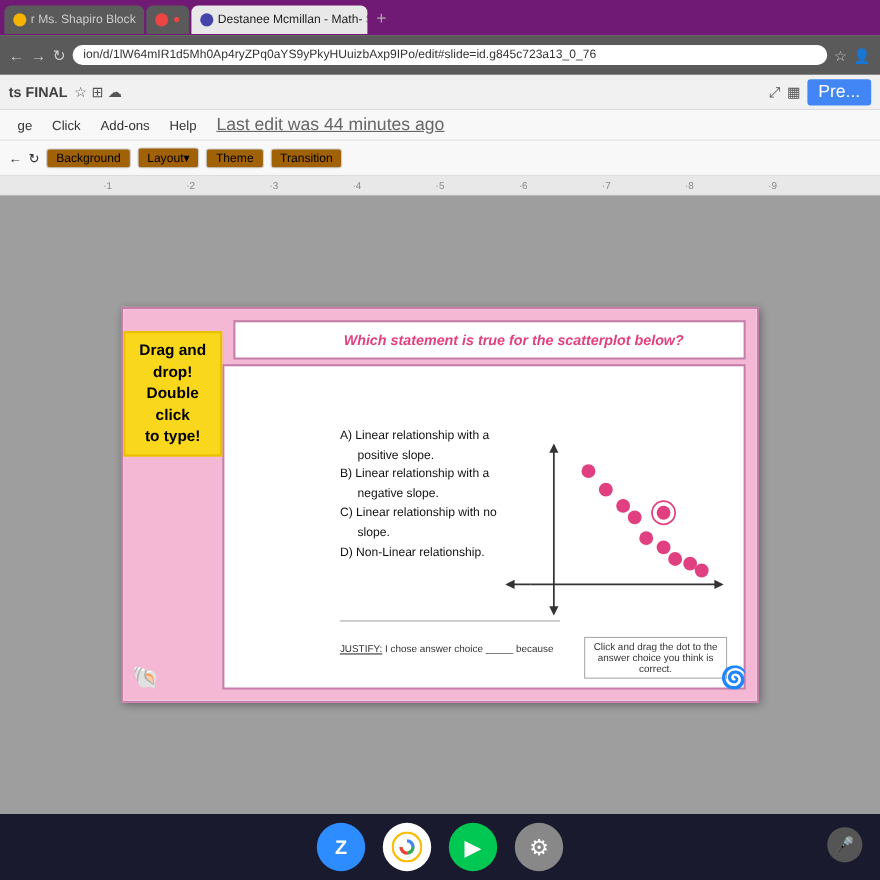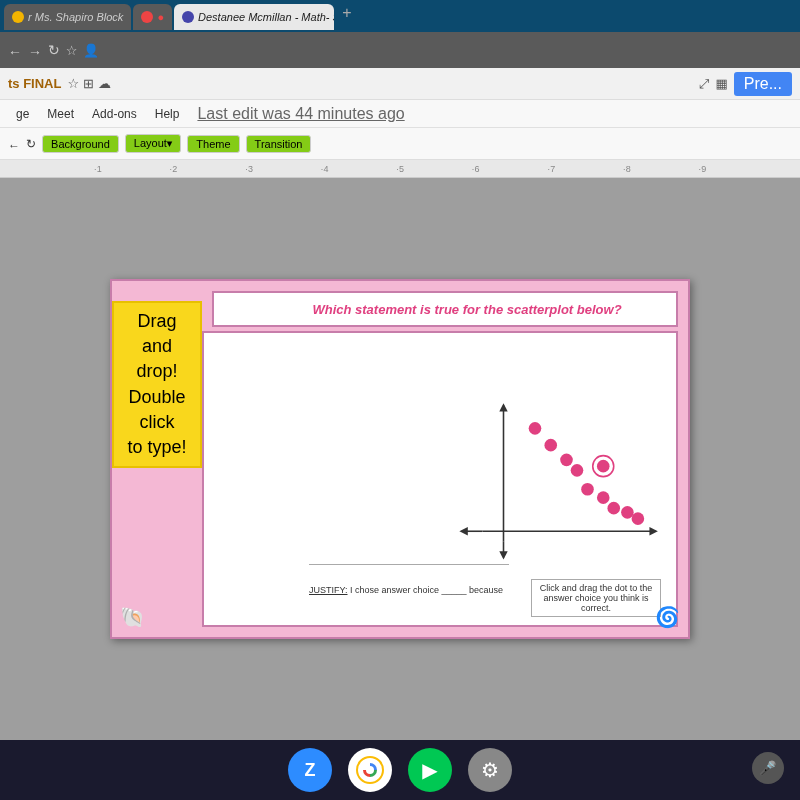--- a/index.html
+++ b/index.html
@@ -6,26 +6,25 @@
     body {
       width: 800px;
       height: 800px;
       overflow: hidden;
       font-family: Arial, sans-serif;
       background: #c0c0c0;
     }
 
     .tab-bar {
       display: flex;
-      align-items: flex-start;
-      background: #0c4a6e;
+      align-items: center;
+      background: #701a75;
       padding: 4px 4px 0;
       height: 32px;
       gap: 2px;
-      font-style: italic;
     }
 
     .tab {
       display: flex;
       align-items: center;
       background: #5a5a5a;
       color: #ccc;
       font-size: 11px;
       padding: 4px 8px;
       border-radius: 6px 6px 0 0;
@@ -93,21 +92,21 @@
       align-items: center;
       padding: 2px 8px;
       gap: 6px;
       height: 32px;
       font-size: 12px;
       color: #333;
     }
     .toolbar-title {
       font-weight: bold;
       font-size: 13px;
-      color: #a16207;
+      color: #404040;
     }
     .toolbar-icons {
       display: flex;
       gap: 4px;
       align-items: center;
     }
     .toolbar-icon-small {
       font-size: 13px;
       color: #555;
       cursor: pointer;
@@ -158,21 +157,21 @@
       gap: 6px;
       height: 32px;
       font-size: 12px;
       color: #333;
     }
     .format-btn {
       padding: 2px 8px;
       border: 1px solid #ccc;
       border-radius: 3px;
       cursor: pointer;
-      background: #84cc16;
+      background: #a16207;
       font-size: 11px;
     }
 
     
     .ruler {
       background: #e8e8e8;
       height: 18px;
       width: 100%;
       border-bottom: 1px solid #ccc;
       display: flex;
@@ -229,22 +228,22 @@
     }
 
     
     .drag-drop-label {
       position: absolute;
       left: 0;
       top: 20px;
       background: #f9d71c;
       border: 2px solid #e8c000;
       padding: 6px 8px;
-      font-size: 18px;
-      font-weight: normal;
+      font-size: 14px;
+      font-weight: bold;
       color: #000;
       text-align: center;
       width: 90px;
       line-height: 1.4;
       z-index: 10;
     }
 
     
     .slide-inner {
       position: absolute;
@@ -397,40 +396,41 @@
     <div class="tab-icon blue"></div>
     <span>Destanee Mcmillan - Math- Scat</span>
   </div>
   <div class="tab-add">+</div>
 </div>
 
 <div class="address-bar">
   <span class="nav-btn">←</span>
   <span class="nav-btn">→</span>
   <span class="nav-btn">↻</span>
+  <input class="address-input" readonly="" value="ion/d/1lW64mIR1d5Mh0Ap4ryZPq0aYS9yPkyHUuizbAxp9IPo/edit#slide=id.g845c723a13_0_76" style="">
   <span class="star-btn">☆</span>
   <span class="star-btn">👤</span>
 </div>
 
 <div class="slides-toolbar">
   <span class="toolbar-title">ts FINAL</span>
   <div class="toolbar-icons">
     <span class="toolbar-icon-small">☆</span>
     <span class="toolbar-icon-small">⊞</span>
     <span class="toolbar-icon-small">☁</span>
   </div>
   <span class="toolbar-spacer"></span>
   <span class="toolbar-icon-small">⤢</span>
   <span class="toolbar-icon-small">▦</span>
   <button class="pre-btn">Pre...</button>
 </div>
 
 <div class="menu-bar">
   <span class="menu-item">ge</span>
-  <span class="menu-item">Meet</span>
+  <span class="menu-item">Click</span>
   <span class="menu-item">Add-ons</span>
   <span class="menu-item">Help</span>
   <span class="last-edit">Last edit was 44 minutes ago</span>
 </div>
 
 <div class="format-toolbar">
   <span style="cursor:pointer;">←</span>
   <span style="cursor:pointer;">↻</span>
   <button class="format-btn">Background</button>
   <button class="format-btn">Layout▾</button>
@@ -459,20 +459,29 @@
       <div class="drag-drop-label">
         <span>Drag and<br>drop!<br>Double click<br>to type!</span>
       </div>
 
       <div class="question-header">
         <span>Which statement is true for the scatterplot below?</span>
       </div>
 
       <div class="slide-inner">
 
+        <div class="answers-area">
+          <div style="font-size:11px; line-height:1.6;">A) Linear relationship with a</div>
+          <div style="font-size:11px; line-height:1.6; padding-left:16px;">positive slope.</div>
+          <div style="font-size:11px; line-height:1.6;">B) Linear relationship with a</div>
+          <div style="font-size:11px; line-height:1.6; padding-left:16px;">negative slope.</div>
+          <div style="font-size:11px; line-height:1.6;">C) Linear relationship with no</div>
+          <div style="font-size:11px; line-height:1.6; padding-left:16px;">slope.</div>
+          <div style="font-size:11px; line-height:1.6;">D) Non-Linear relationship.</div>
+        </div>
 
         <div class="scatterplot-area">
           <svg class="scatter-svg" viewBox="0 0 200 170">
 
             <line x1="50" y1="10" x2="50" y2="140" stroke="#333" stroke-width="1.5"></line>
             <line x1="30" y1="130" x2="195" y2="130" stroke="#333" stroke-width="1.5"></line>
 
             <polygon points="50,8 46,16 54,16" fill="#333"></polygon>
 
             <polygon points="197,130 189,126 189,134" fill="#333"></polygon>

